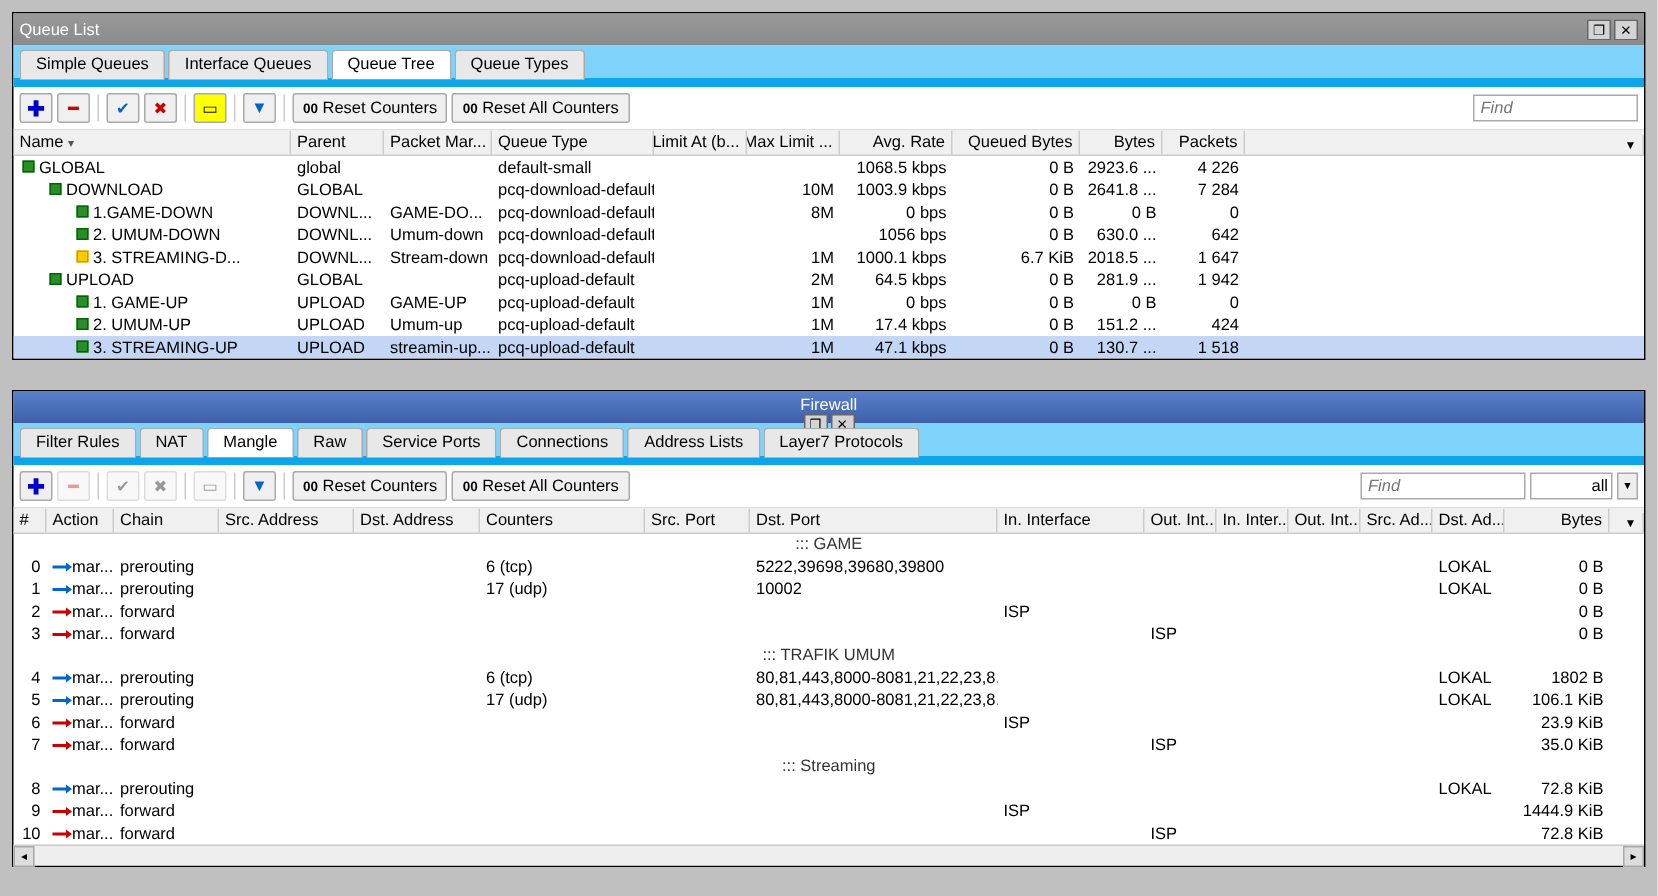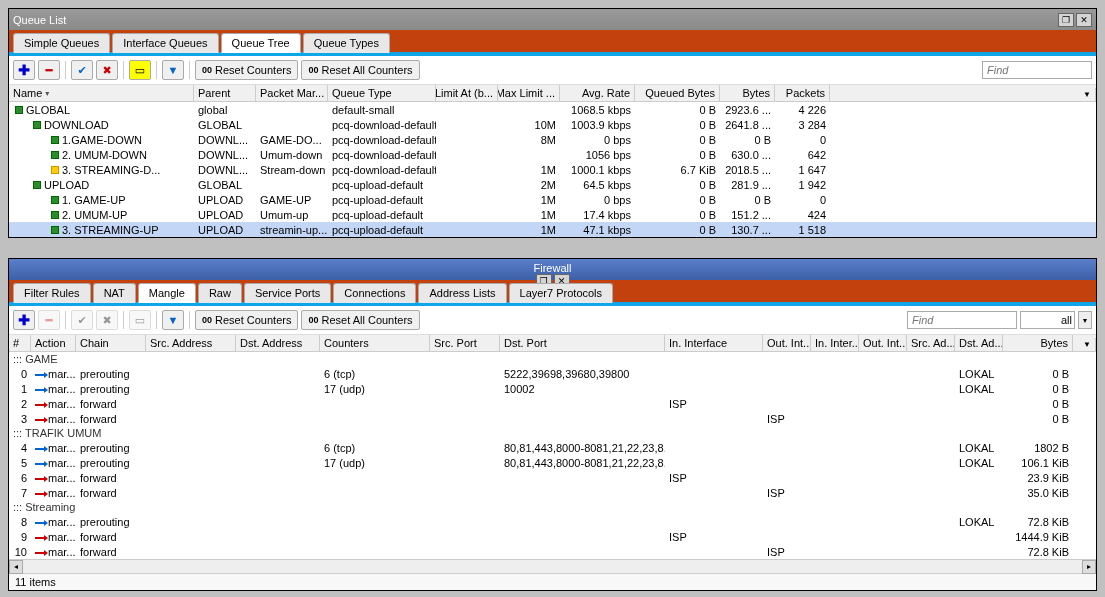--- a/index.html
+++ b/index.html
@@ -3,21 +3,21 @@
 <meta charset="utf-8">
 <style>
 * { margin:0; padding:0; box-sizing:border-box; font-family:Tahoma,Arial,sans-serif; font-size:11px; }
 body { background:#c0c0c0; padding:8px; }
 
 .window { border:1px solid #000; background:#fff; margin-bottom:20px; }
 .titlebar { background:linear-gradient(#9a9a9a,#8a8a8a); color:#fff; padding:3px 4px; display:flex; justify-content:space-between; align-items:center; height:21px; }
 .titlebar.active { background:linear-gradient(#5b7fca,#3d5fa8);flex-direction:column; }
 .titlebar-btns { display:flex; gap:2px; }
 .titlebar-btn { width:16px; height:14px; background:#d4d4d4; border:1px solid #666; display:flex; align-items:center; justify-content:center; font-size:9px; cursor:pointer; color:#000; font-family:Arial;}
-.tabs { display:flex; background:#c2410c; border-bottom:4px solid #0ea5e9; padding:2px 4px 0; gap:0;text-align:right; }
+.tabs { display:flex; background:#7dd3fc; border-bottom:6px solid #0ea5e9; padding:2px 4px 0; gap:0;text-align:right; }
 .tab { padding:3px 10px; border:1px solid #aaa; border-bottom:none; background:#e8e8e8; cursor:pointer; position:relative; top:1px; border-radius:3px 3px 0 0; margin-right:2px;}
 .tab.active { background:#fff; border-bottom:1px solid #fff; }
 .toolbar { display:flex; align-items:center; padding:4px; gap:3px; border-bottom:1px solid #ddd; }
 .tbtn { width:22px; height:20px; border:1px solid #aaa; background:#f0f0f0; display:flex; align-items:center; justify-content:center; cursor:pointer; border-radius:2px; }
 .tbtn.text { width:auto; padding:2px 6px; font-size:11px; white-space:nowrap;}
 .tbtn.disabled { opacity:0.4; }
 .tsep { width:1px; height:18px; background:#ccc; margin:0 2px;}
 .search { margin-left:auto; width:110px; height:18px; border:1px solid #aaa; padding:2px 4px; font-style:italic; color:#888;}
 .dd { width:55px; height:18px; border:1px solid #aaa; font-size:11px; padding:0 2px;text-align:right;}
 .ddb { width:14px; height:18px; border:1px solid #aaa; background:#eee; cursor:pointer; display:flex; align-items:center; justify-content:center; font-size:7px;}
@@ -26,21 +26,21 @@
 .ghead { display:flex; background:#f0f0f0; border-bottom:1px solid #ccc;align-items:flex-end; }
 .ghead .cell { border-right:1px solid #ccc; padding:2px 4px; white-space:nowrap; overflow:hidden; cursor:pointer; display:flex; align-items:center;}
 .ghead .tri { margin-left:3px; font-size:8px; color:#555;}
 .grow { display:flex; height:15px; align-items:center;}
 .grow.sel { background:#c3d6f5;}
 .grow .cell { padding:0 4px; white-space:nowrap; overflow:hidden;}
 .cell.r { text-align:right; justify-content:flex-end;}
 .tree-ico { width:8px; height:8px; display:inline-block; margin-right:3px;}
 .ti-g { background:#2a8c2a; border:1px solid #060;}
 .ti-y { background:#fc0; border:1px solid #c90;}
-.sect { font-weight:normal; color:#333; padding:1px 4px;}
+.sect { font-weight:normal; color:#333; padding:1px 4px;text-align:center;}
 .act-blue { width:10px; height:2px; background:#06c; display:inline-block; margin-right:3px; position:relative; top:-2px;}
 .act-blue:before{content:''; position:absolute; right:-3px; top:-2px; border-left:4px solid #06c; border-top:3px solid transparent; border-bottom:3px solid transparent;}
 .act-red { width:10px; height:2px; background:#c00; display:inline-block; margin-right:3px; position:relative; top:-2px;}
 .act-red:before{content:''; position:absolute; right:-3px; top:-2px; border-left:4px solid #c00; border-top:3px solid transparent; border-bottom:3px solid transparent;}
 .status { border-top:1px solid #ccc; padding:2px 6px; font-size:11px; background:#f8f8f8;}
 
 
 .q0{width:185px;} .q1{width:62px;} .q2{width:72px;} .q3{width:108px;} .q4{width:62px;} .q5{width:62px;} .q6{width:75px;} .q7{width:85px;} .q8{width:55px;} .q9{width:55px;} .q10{flex:1;}
 
 .f0{width:22px;} .f1{width:45px;} .f2{width:70px;} .f3{width:90px;} .f4{width:84px;} .f5{width:110px;} .f6{width:70px;} .f7{width:165px;} .f8{width:98px;} .f9{width:48px;} .f10{width:48px;} .f11{width:48px;} .f12{width:48px;} .f13{width:48px;} .f14{width:70px;}
@@ -119,21 +119,21 @@
         <div class="grow">
           <div class="cell q0" style="padding-left:24px"><span class="tree-ico ti-g"></span>DOWNLOAD</div>
           <div class="cell q1">GLOBAL</div>
           <div class="cell q2"></div>
           <div class="cell q3">pcq-download-default</div>
           <div class="cell q4 r"></div>
           <div class="cell q5 r">10M</div>
           <div class="cell q6 r">1003.9 kbps</div>
           <div class="cell q7 r">0 B</div>
           <div class="cell q8 r">2641.8 ...</div>
-          <div class="cell q9 r">3 284</div>
+          <div class="cell q9 r">7 284</div>
           <div class="cell q10"></div>
         </div>
         <div class="grow">
           <div class="cell q0" style="padding-left:42px"><span class="tree-ico ti-g"></span>1.GAME-DOWN</div>
           <div class="cell q1">DOWNL...</div>
           <div class="cell q2">GAME-DO...</div>
           <div class="cell q3">pcq-download-default</div>
           <div class="cell q4 r"></div>
           <div class="cell q5 r">8M</div>
           <div class="cell q6 r">0 bps</div>
@@ -477,14 +477,13 @@
           <div class="cell f13"></div>
           <div class="cell f14 r">72.8 KiB</div>
         </div>
       </div>
   </div>
   <div class="scroll-h">
     <div class="sh-arrow">◂</div>
     <div class="sh-track"></div>
     <div class="sh-arrow">▸</div>
   </div>
-  <div class="status"><span>11 items</span></div>
 </div>
 
 </body></html>

